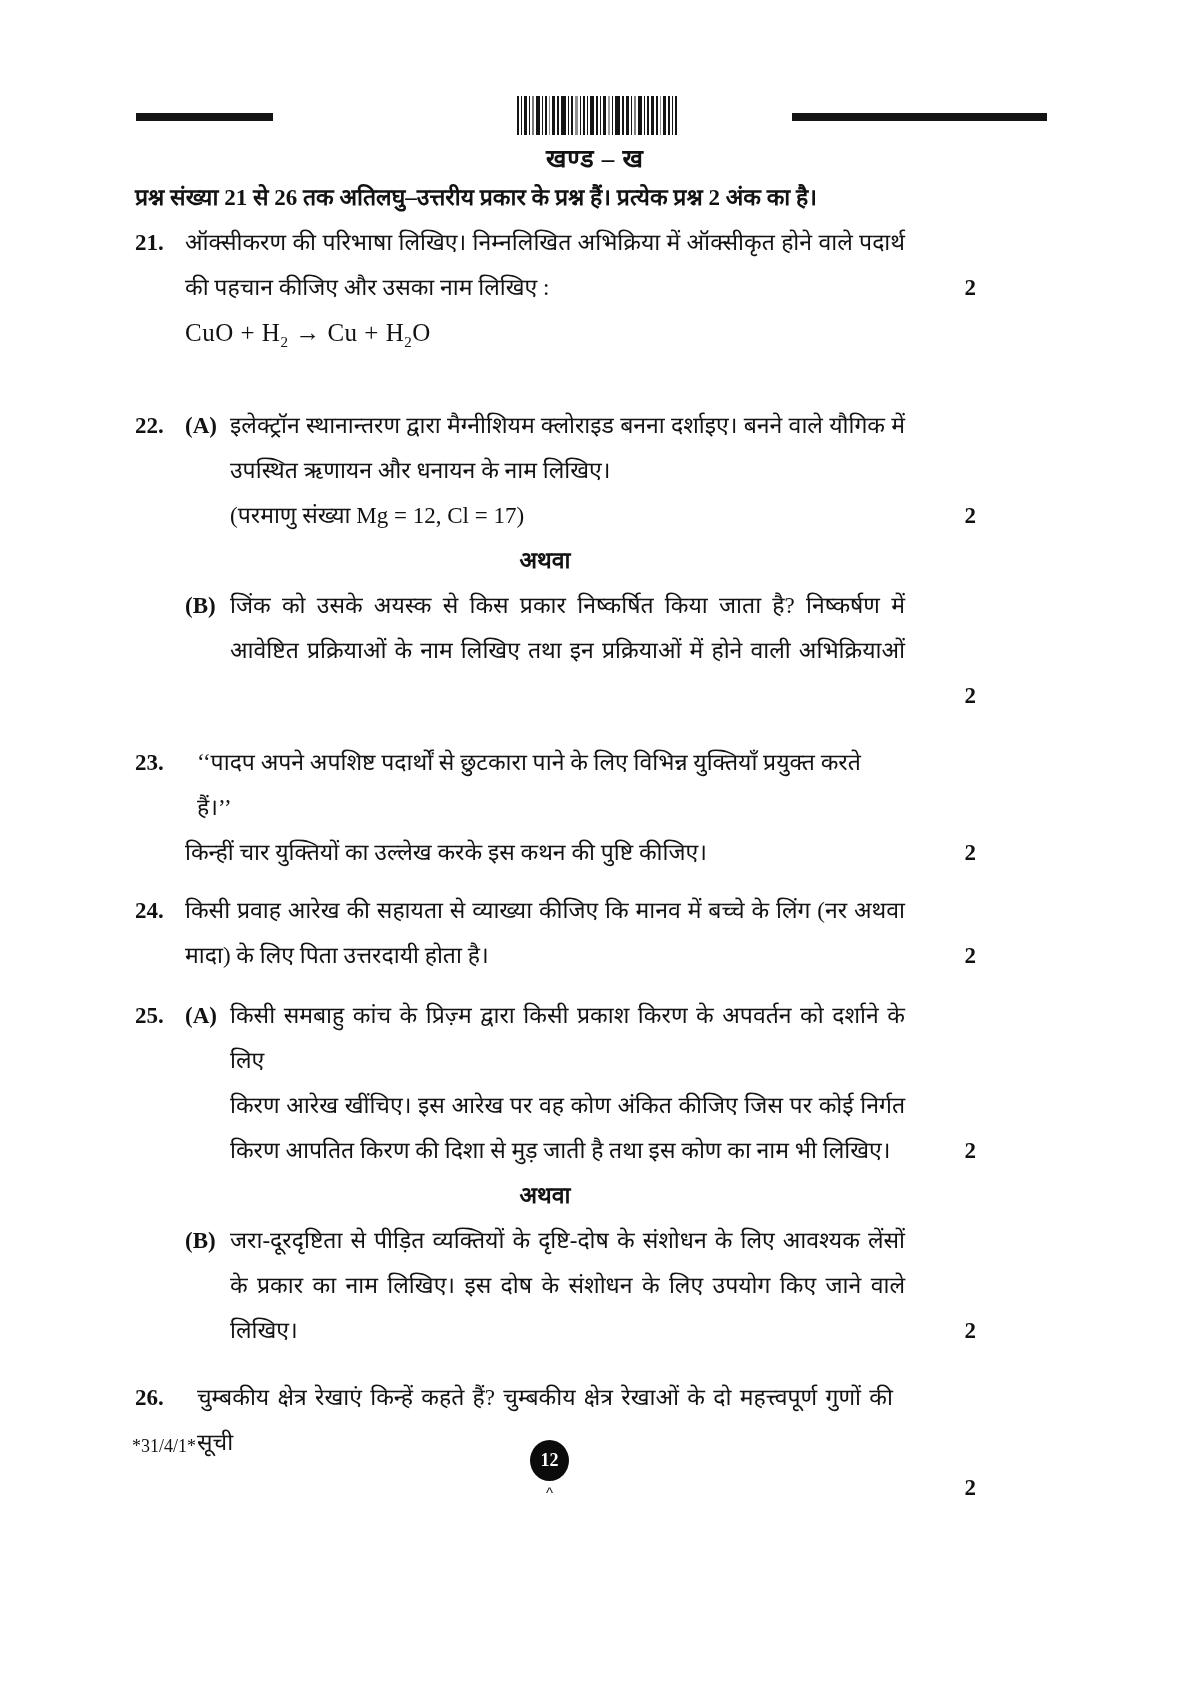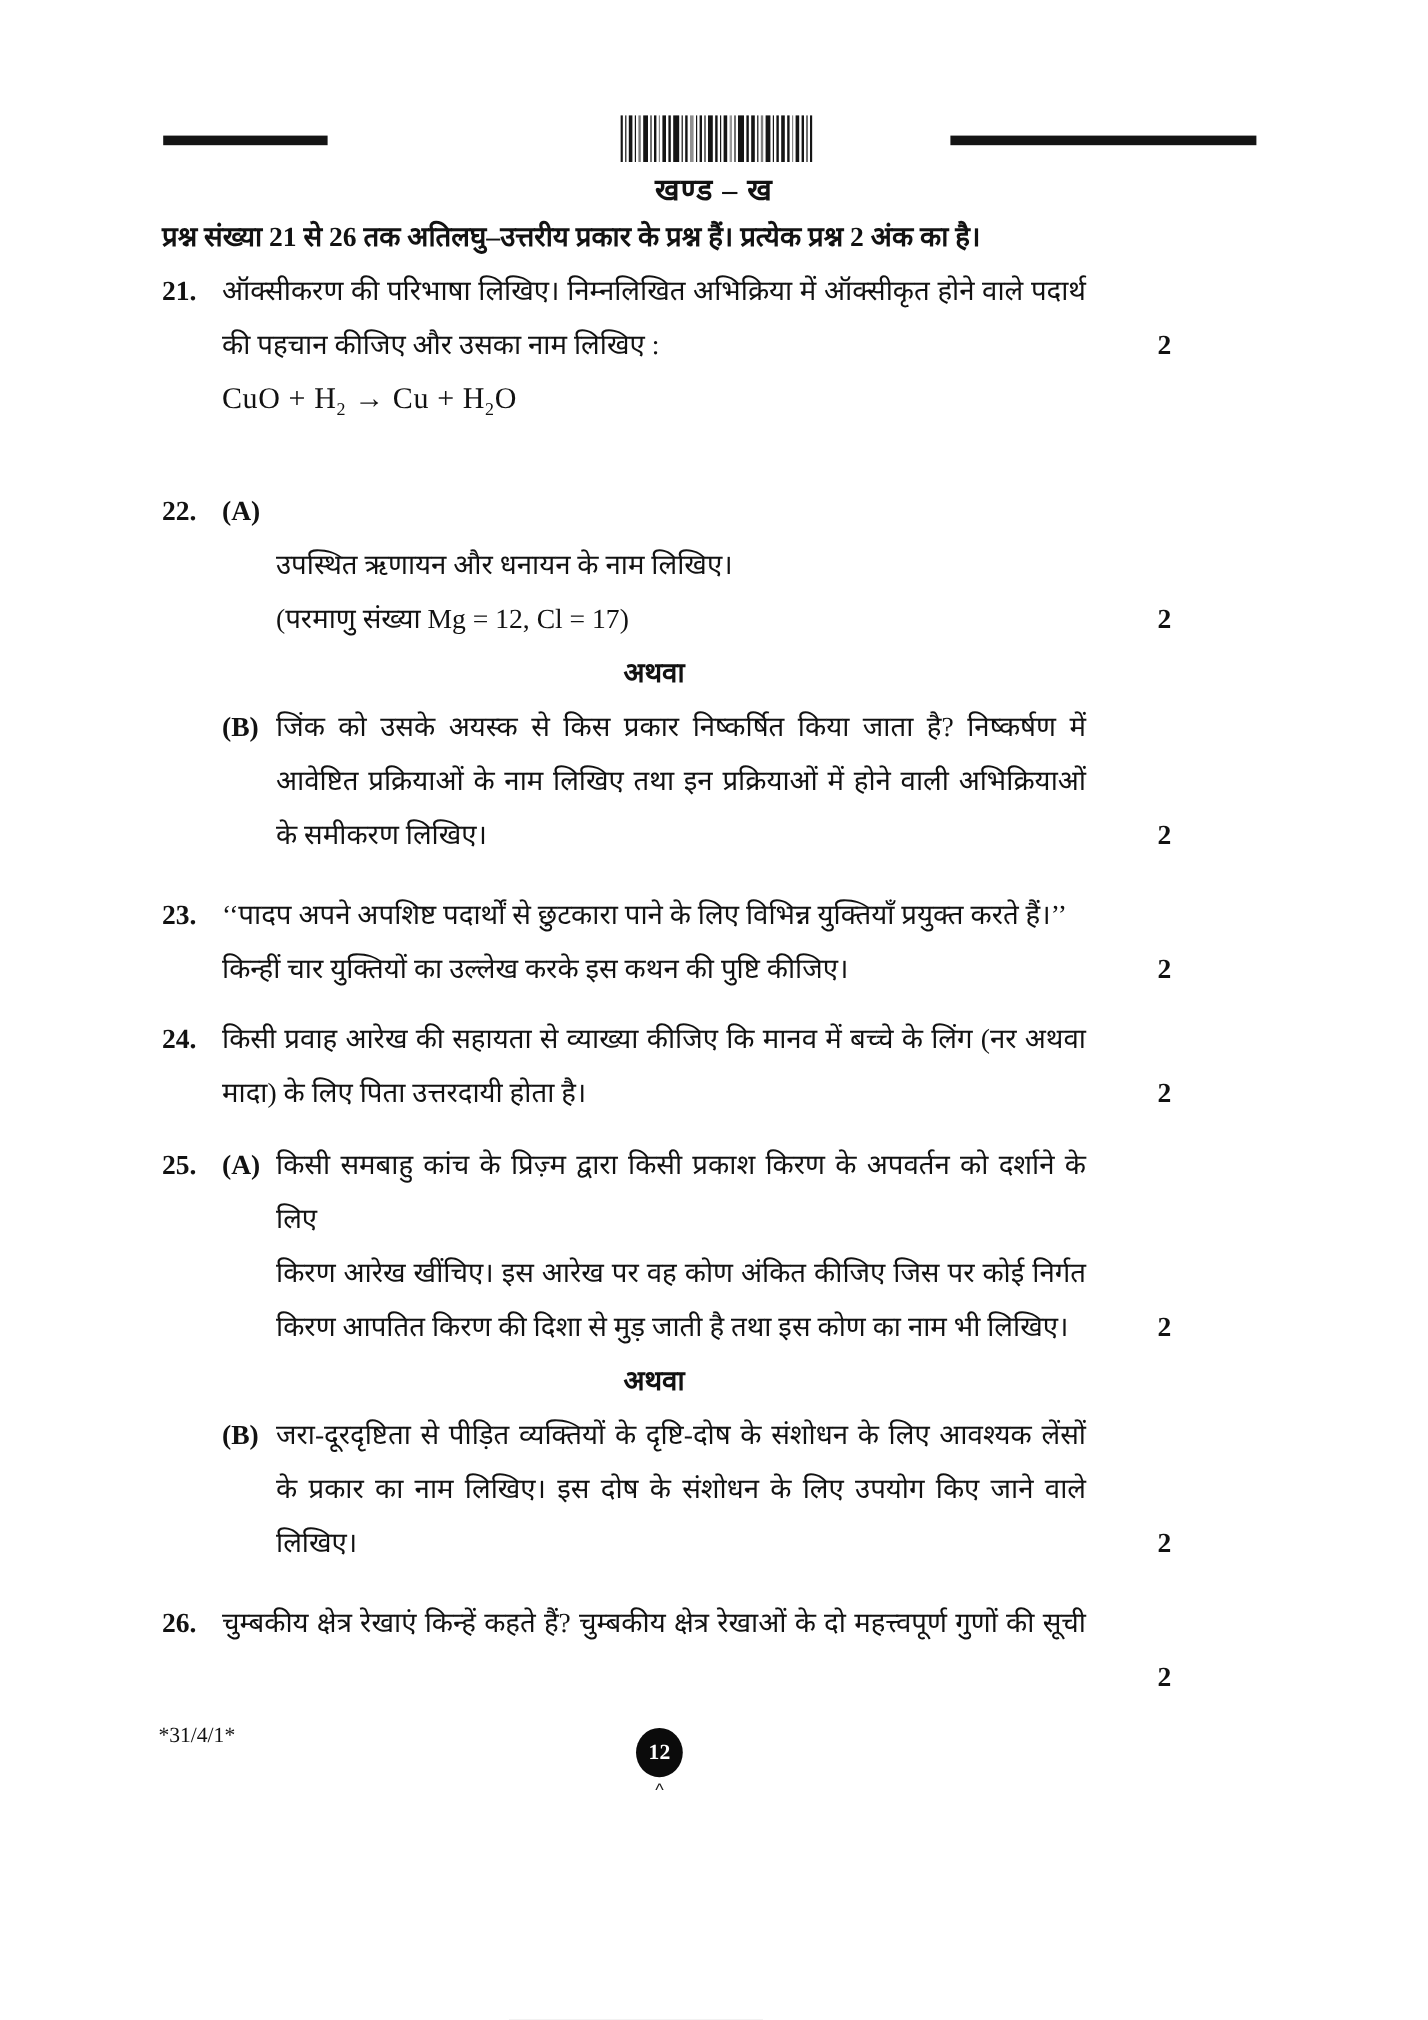--- a/index.html
+++ b/index.html
@@ -31,21 +31,21 @@
   .cnum  { grid-column:1/2; font-weight:bold; }
   .cpart { grid-column:2/3; font-weight:bold; }
   .ctext { grid-column:3/4; }
   .ctext.main { grid-column:2/4; }
   .cmark { grid-column:4/5; text-align:right; font-weight:bold; padding-right:4px; }
   .just { text-align:justify; text-align-last:justify; }
   .or { text-align:center; text-align-last:center; font-weight:bold; }
   .eq { font-size:25px; letter-spacing:0.5px; }
   .eq sub { font-size:15px; }
   .g38 { margin-top:38px; }
-  .g22 { margin-top:22px; }
+  .g22 { margin-top:22px;gap:12px; }
   .g15 { margin-top:15px; }
   .g13 { margin-top:13px; }
   
   .paper-code { position:absolute; left:132px; top:1436px; font-size:18px; }
   .page-badge {
     position:absolute; left:530px; top:1440px; width:39px; height:41px;
     background:#0b0b0b; border-radius:50%;
     color:#ffffff; text-align:center; line-height:41px;
     font-size:18px; font-weight:bold;
   }
@@ -120,40 +120,40 @@
       <span class="ctext main">की पहचान कीजिए और उसका नाम लिखिए :</span>
       <span class="cmark">2</span>
     </div>
     <div class="qrow">
       <span class="ctext main eq"><span>CuO + H</span><sub>2</sub><span> → Cu + H</span><sub>2</sub><span>O</span></span>
     </div>
 
     <div class="qrow g38">
       <span class="cnum">22.</span>
       <span class="cpart">(A)</span>
+      <span class="ctext just">इलेक्ट्रॉन स्थानान्तरण द्वारा मैग्नीशियम क्लोराइड बनना दर्शाइए। बनने वाले यौगिक में</span>
     </div>
     <div class="qrow">
       <span class="ctext">उपस्थित ऋणायन और धनायन के नाम लिखिए।</span>
     </div>
     <div class="qrow">
       <span class="ctext">(परमाणु संख्या Mg = 12, Cl = 17)</span>
       <span class="cmark">2</span>
     </div>
     <div class="qrow">
       <span class="ctext main or">अथवा</span>
     </div>
     <div class="qrow">
       <span class="cpart">(B)</span>
       <span class="ctext just">जिंक को उसके अयस्क से किस प्रकार निष्कर्षित किया जाता है? निष्कर्षण में</span>
     </div>
     <div class="qrow">
       <span class="ctext just">आवेष्टित प्रक्रियाओं के नाम लिखिए तथा इन प्रक्रियाओं में होने वाली अभिक्रियाओं</span>
     </div>
     <div class="qrow">
-      <span class="ctext">के समीकरण लिखिए।</span>
       <span class="cmark">2</span>
     </div>
 
     <div class="qrow g22">
       <span class="cnum">23.</span>
       <span class="ctext main">‘‘पादप अपने अपशिष्ट पदार्थों से छुटकारा पाने के लिए विभिन्न युक्तियाँ प्रयुक्त करते हैं।’’</span>
     </div>
     <div class="qrow">
       <span class="ctext main">किन्हीं चार युक्तियों का उल्लेख करके इस कथन की पुष्टि कीजिए।</span>
       <span class="cmark">2</span>

